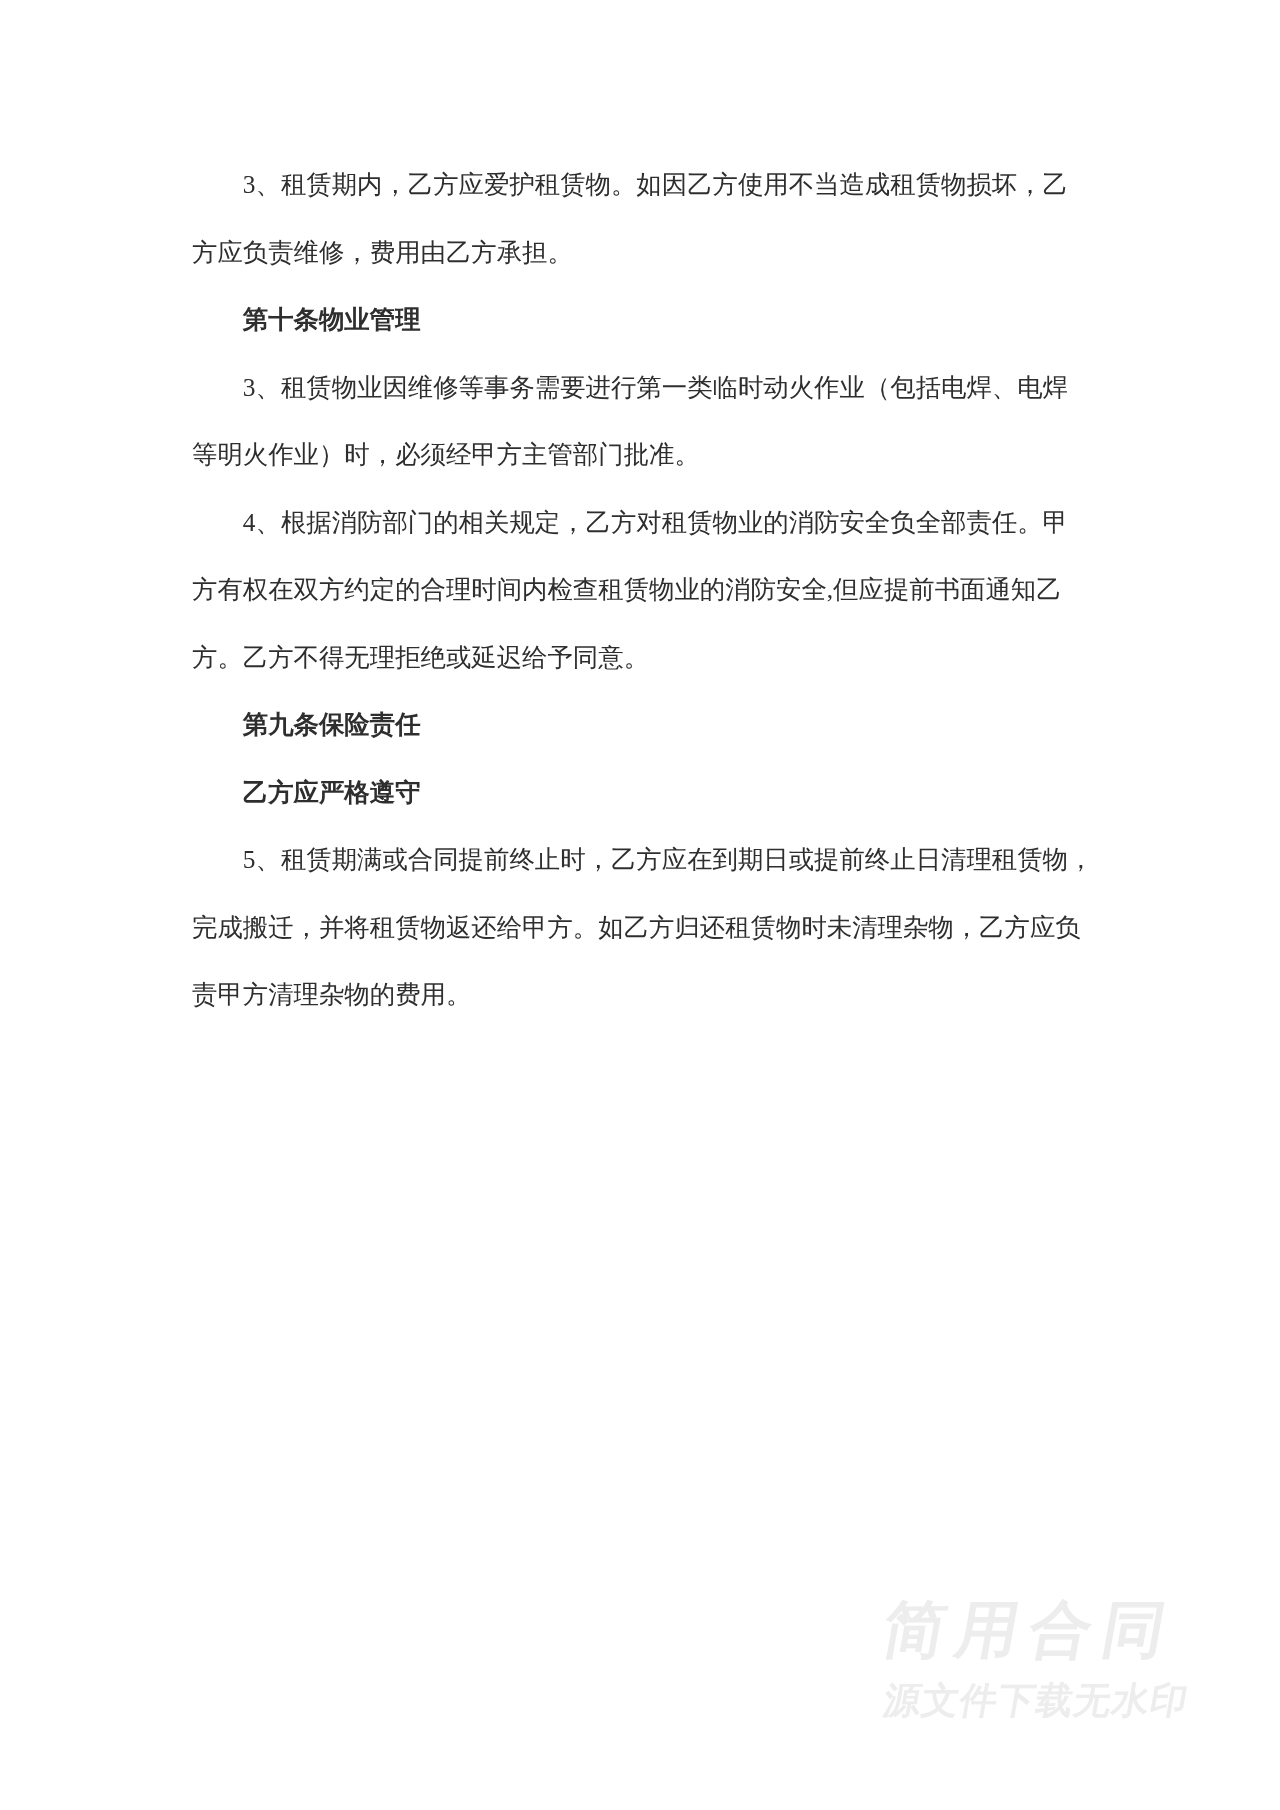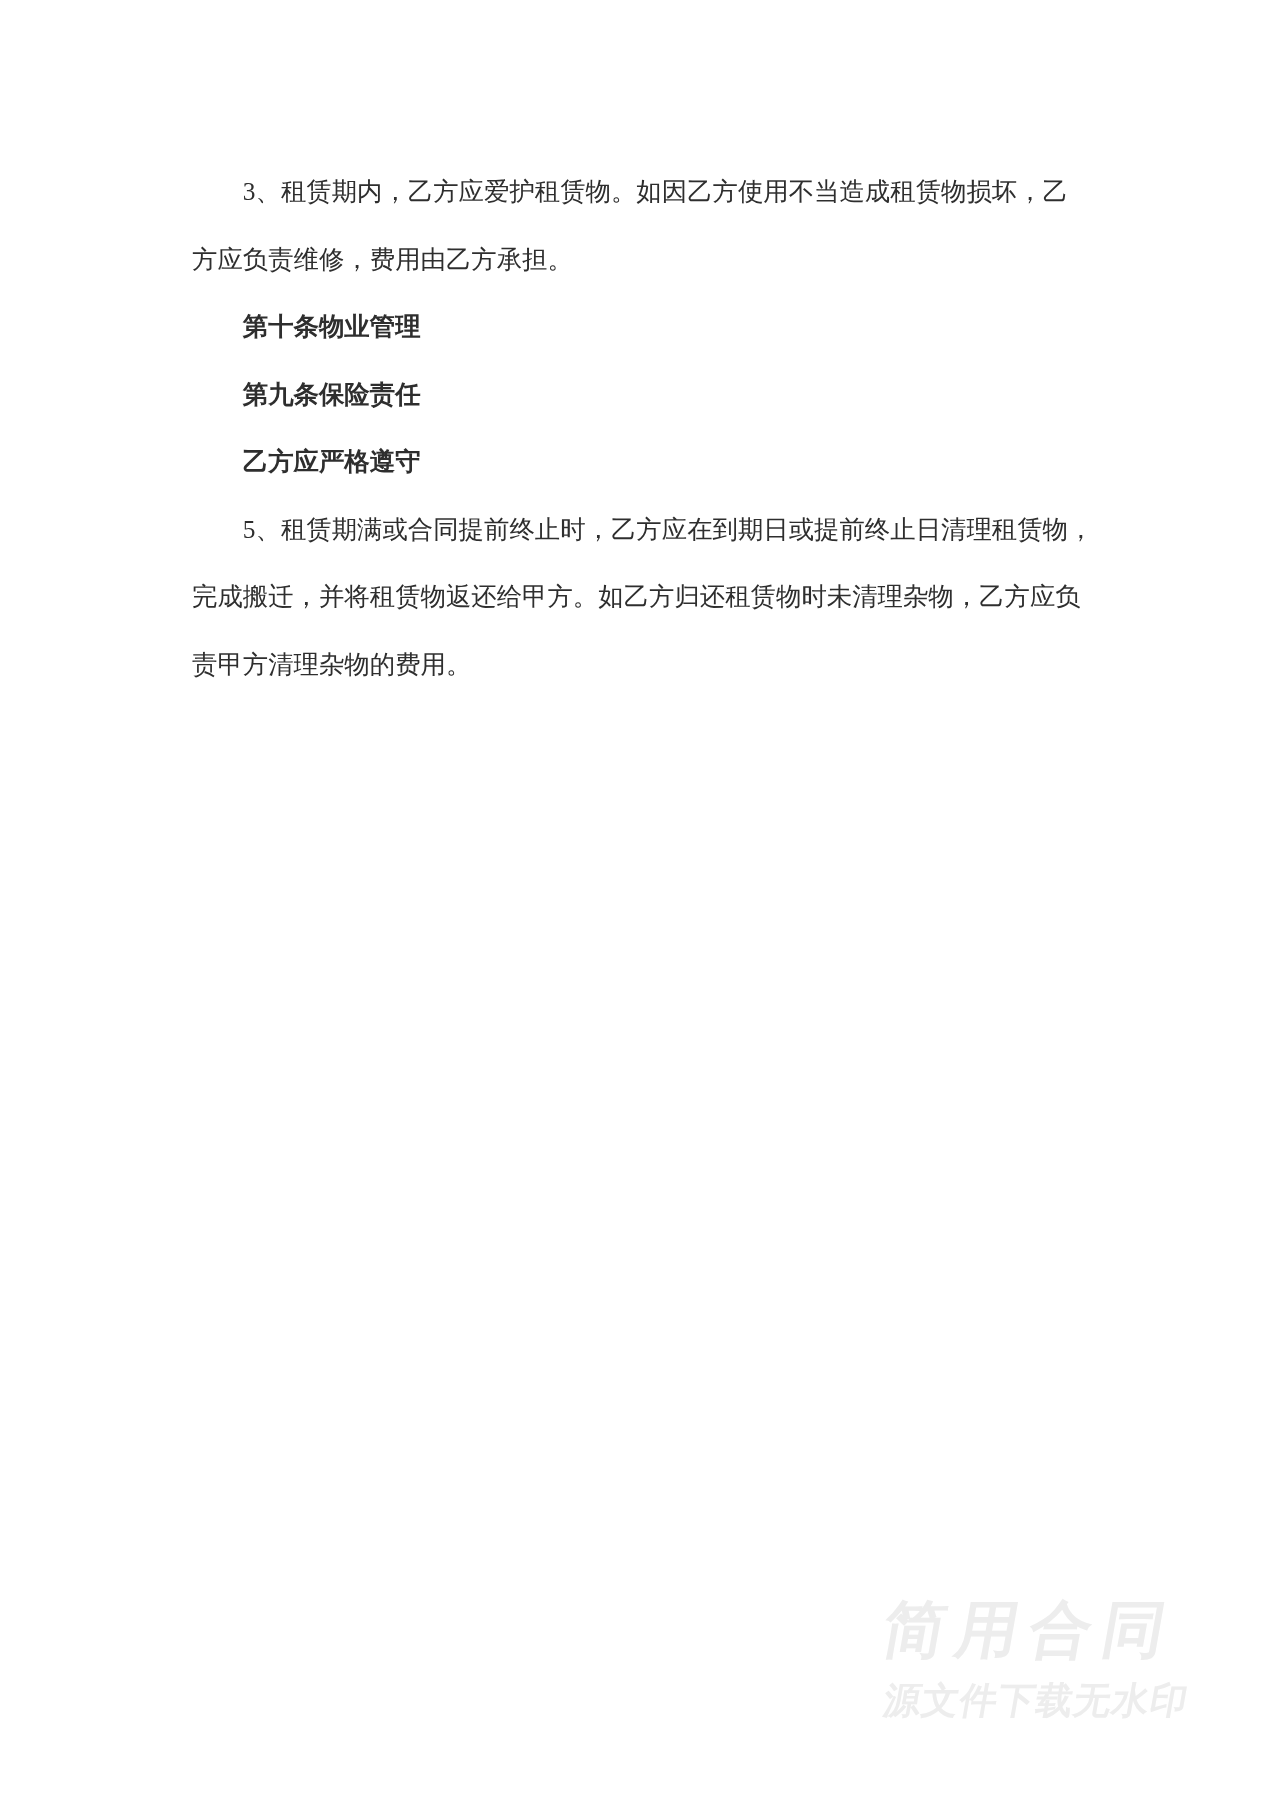--- a/index.html
+++ b/index.html
@@ -7,21 +7,21 @@
     width: 1280px;
     height: 1810px;
     background: #ffffff;
     font-family: "Liberation Serif", serif;
   }
   body { position: relative; overflow: hidden; }
 
   .doc-body {
     position: absolute;
     left: 192px;
-    top: 158px;
+    top: 151px;
     width: 940px;
     color: #2e2e2e;
     font-size: 25.4px;
     line-height: 67.5px;
   }
   .doc-body p,
   .doc-body h3 {
     margin: 0;
     white-space: pre-line;      
     text-indent: 2em;           
@@ -51,20 +51,25 @@
     letter-spacing: 1px;
   }
 </style>
 </head>
 <body>
 
 <div class="doc-body">
     <p>3、租赁期内，乙方应爱护租赁物。如因乙方使用不当造成租赁物损坏，乙
 方应负责维修，费用由乙方承担。</p>
     <h3>第十条物业管理</h3>
+    <p>3、租赁物业因维修等事务需要进行第一类临时动火作业（包括电焊、电焊
+等明火作业）时，必须经甲方主管部门批准。</p>
+    <p>4、根据消防部门的相关规定，乙方对租赁物业的消防安全负全部责任。甲
+方有权在双方约定的合理时间内检查租赁物业的消防安全,但应提前书面通知乙
+方。乙方不得无理拒绝或延迟给予同意。</p>
     <h3>第九条保险责任</h3>
     <h3>乙方应严格遵守</h3>
     <p>5、租赁期满或合同提前终止时，乙方应在到期日或提前终止日清理租赁物，
 完成搬迁，并将租赁物返还给甲方。如乙方归还租赁物时未清理杂物，乙方应负
 责甲方清理杂物的费用。</p>
   </div>
 
 <div class="watermark watermark-title">简用合同</div>
 
 <div class="watermark watermark-subtitle">源文件下载无水印</div>

